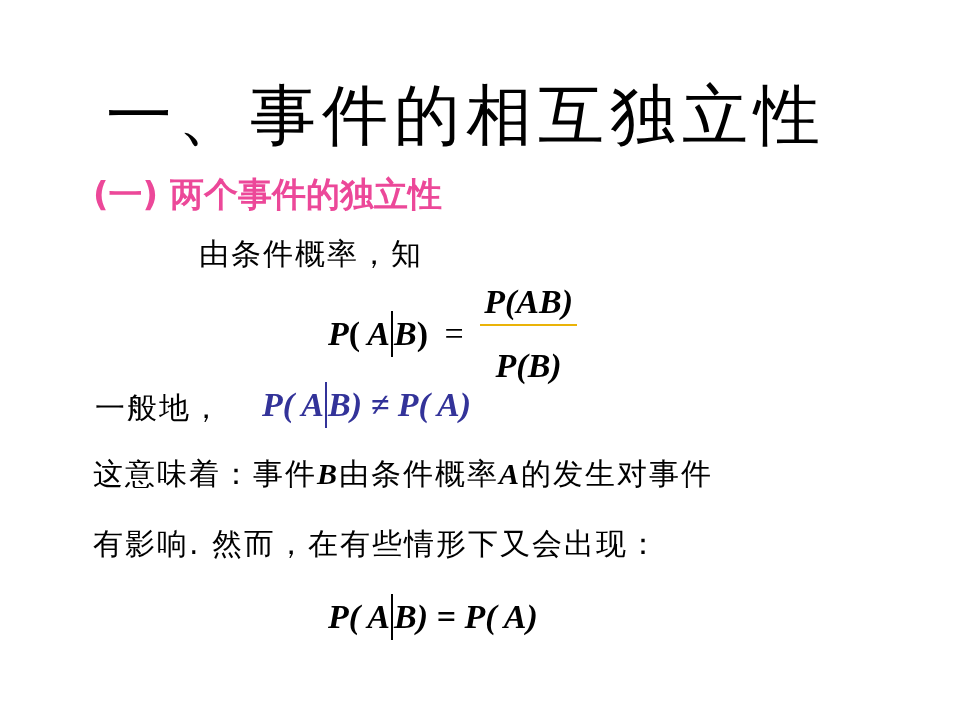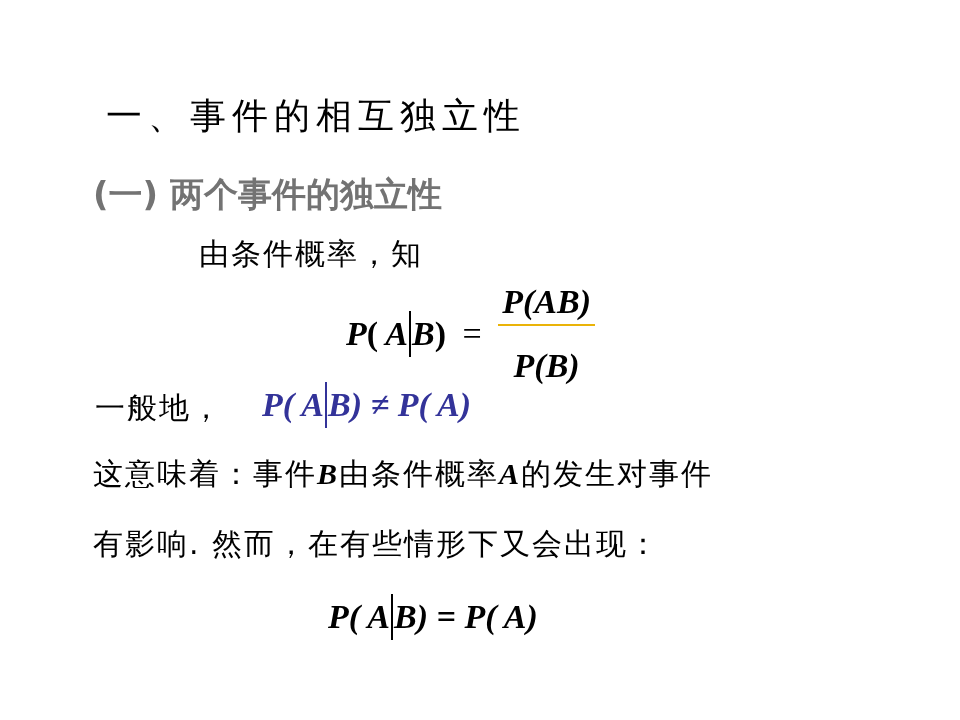--- a/index.html
+++ b/index.html
@@ -1,20 +1,20 @@
 <!DOCTYPE html>
 <html><head>
 <meta charset="utf-8">
 <style>
   html, body { margin:0; padding:0; }
   body { width:960px; height:720px; background:#ffffff; position:relative; overflow:hidden;
          font-family: "DejaVu Serif", "Liberation Serif", serif; color:#000; }
   .abs { position:absolute; white-space:nowrap; }
-  .title { left:106px; top:84px; font-size:36px; letter-spacing:6px; font-family:"DejaVu Serif", serif; font-weight:normal; line-height:64px; }
-  .subtitle { left:93px; top:172px; font-size:34px; color:#737373; font-weight:bold; font-family:"DejaVu Sans", sans-serif; line-height:44px; }
+  .title { left:106px; top:84px; font-size:66px; letter-spacing:6px; font-family:"DejaVu Serif", serif; font-weight:normal; line-height:64px; }
+  .subtitle { left:93px; top:172px; font-size:34px; color:#ec4899; font-weight:bold; font-family:"DejaVu Sans", sans-serif; line-height:44px; }
   .text { font-size:30px; font-family:"DejaVu Sans", sans-serif; line-height:40px; letter-spacing:2px; }
   .math { font-family:"Liberation Serif", serif; font-style:italic; font-weight:bold; font-size:34px; line-height:40px; }
   .math .up { font-style:normal; }
   .bar { display:inline-block; width:2px; background:#000; height:46px; vertical-align:-12px; margin:0 1px; }
   .blue { color:#333399; }
   .blue .bar { background:#333399; }
   .frac { display:inline-flex; flex-direction:column; align-items:center; vertical-align:middle; }
   .frac .num { padding:0 4px 2px 4px; border-bottom:2px solid #eab308; }
   .frac .den { padding-top:20px; }
   .ital { font-family:"Liberation Serif", serif; font-style:italic; font-weight:bold; }
@@ -22,21 +22,21 @@
 </head>
 <body>
 
 <div class="abs title">一、事件的相互独立性</div>
 
 <div class="abs subtitle">(一) 两个事件的独立性</div>
 
 <div class="abs text" style="left:155px; top:234px;margin-left:44px;">由条件概率，知</div>
 
 <div class="abs math" style="left:328px; top:282px;">
-  <span style="display:inline-block; vertical-align:middle;margin-left:18px;">
+  <span style="display:inline-block; vertical-align:middle;">
     <span>P</span><span class="up">(</span> <span>A</span><span class="bar"></span><span>B</span><span class="up">)</span>
   </span>
   <span class="up" style="font-weight:normal; vertical-align:middle; margin:0 8px;">=</span>
   <span class="frac">
     <span class="num">P(AB)</span>
     <span class="den">P(B)</span>
   </span>
 </div>
 
 <div class="abs text" style="left:95px; top:388px;">一般地，</div>

